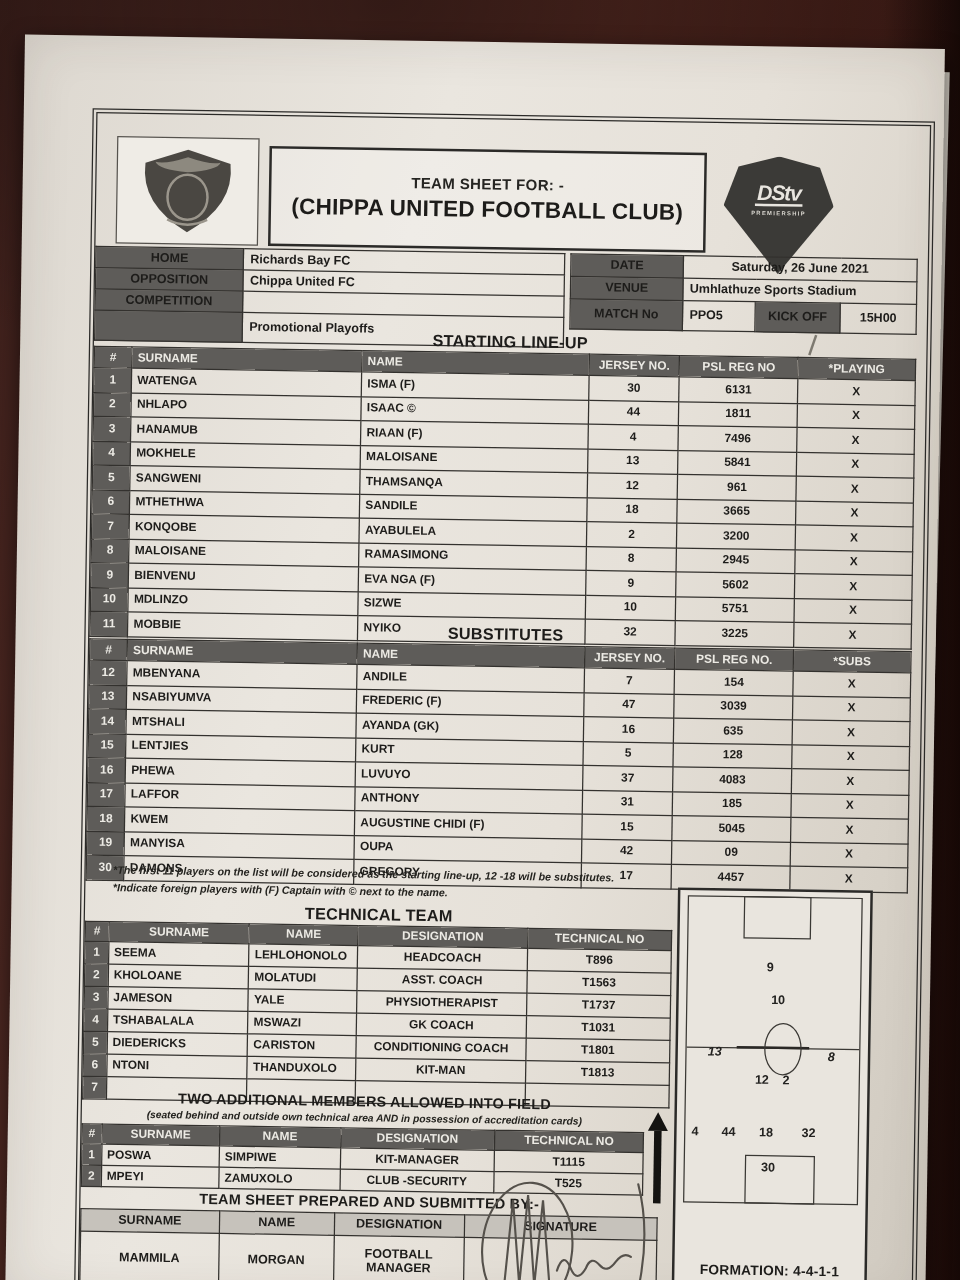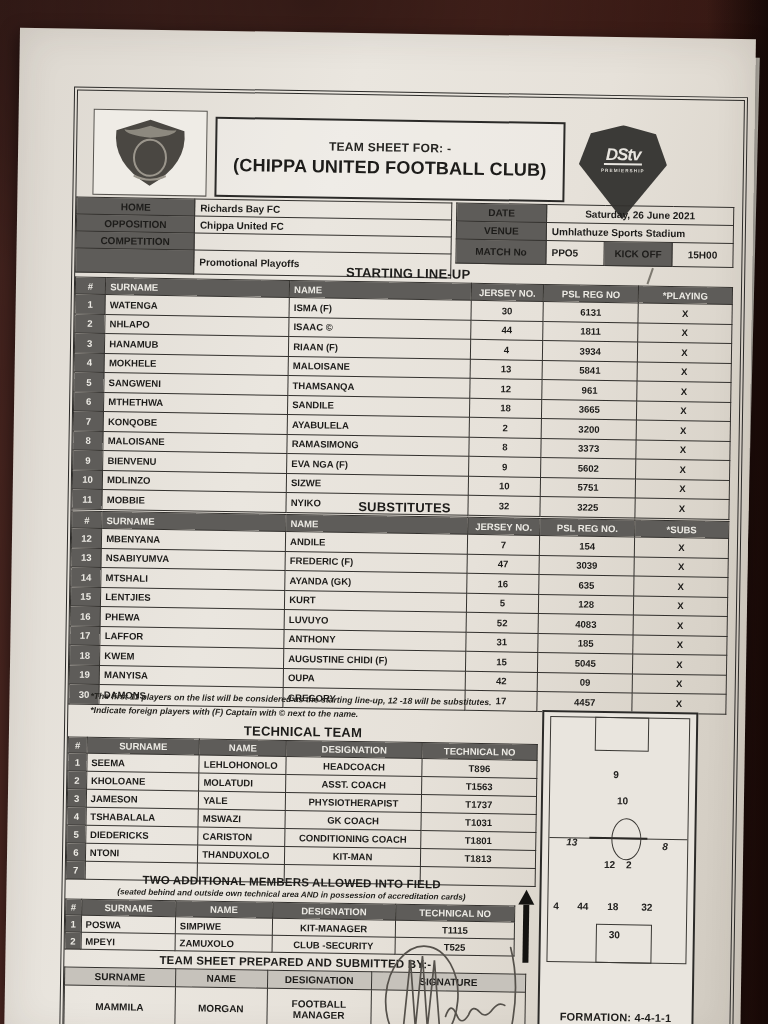--- a/index.html
+++ b/index.html
@@ -193,21 +193,21 @@
             <td>ISAAC ©</td>
             <td>44</td>
             <td>1811</td>
             <td>X</td>
           </tr>
           <tr>
             <td>3</td>
             <td>HANAMUB</td>
             <td>RIAAN (F)</td>
             <td>4</td>
-            <td>3934</td>
+            <td>7496</td>
             <td>X</td>
           </tr>
           <tr>
             <td>4</td>
             <td>MOKHELE</td>
             <td>MALOISANE</td>
             <td>13</td>
             <td>5841</td>
             <td>X</td>
           </tr>
@@ -233,21 +233,21 @@
             <td>AYABULELA</td>
             <td>2</td>
             <td>3200</td>
             <td>X</td>
           </tr>
           <tr>
             <td>8</td>
             <td>MALOISANE</td>
             <td>RAMASIMONG</td>
             <td>8</td>
-            <td>3373</td>
+            <td>2945</td>
             <td>X</td>
           </tr>
           <tr>
             <td>9</td>
             <td>BIENVENU</td>
             <td>EVA NGA (F)</td>
             <td>9</td>
             <td>5602</td>
             <td>X</td>
           </tr>
@@ -320,21 +320,21 @@
             <td>LENTJIES</td>
             <td>KURT</td>
             <td>5</td>
             <td>128</td>
             <td>X</td>
           </tr>
           <tr>
             <td>16</td>
             <td>PHEWA</td>
             <td>LUVUYO</td>
-            <td>52</td>
+            <td>37</td>
             <td>4083</td>
             <td>X</td>
           </tr>
           <tr>
             <td>17</td>
             <td>LAFFOR</td>
             <td>ANTHONY</td>
             <td>31</td>
             <td>185</td>
             <td>X</td>

